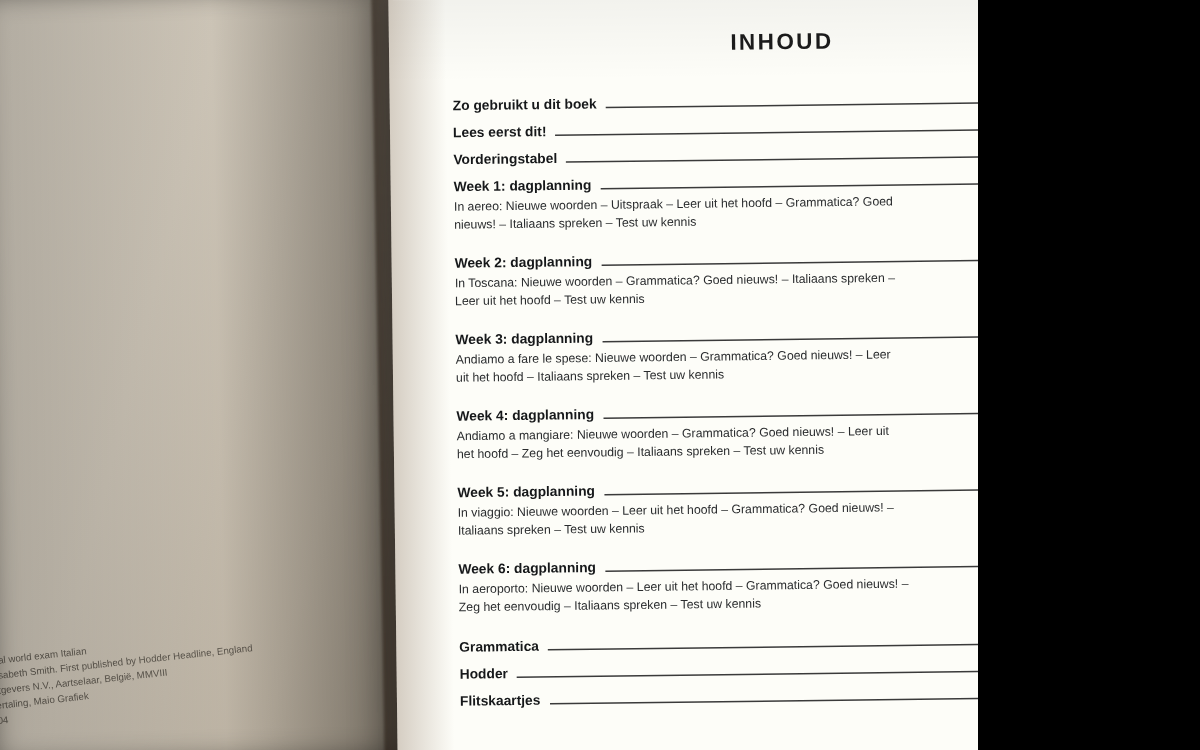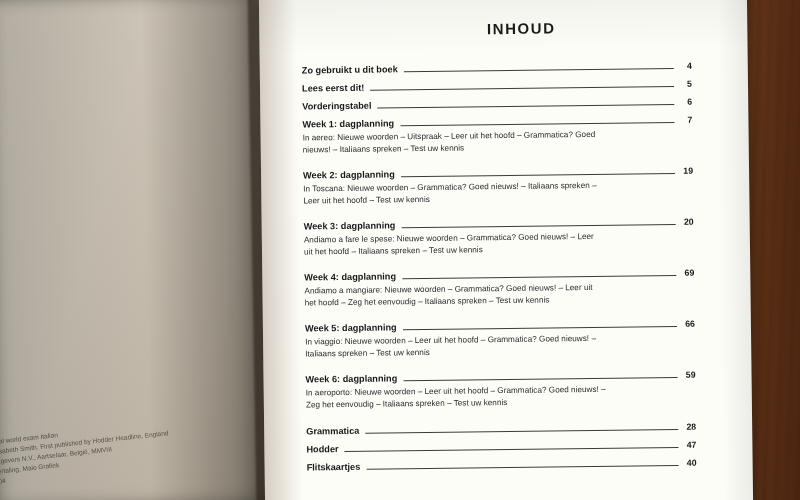--- a/index.html
+++ b/index.html
@@ -2,21 +2,21 @@
 <html><head>
 <meta charset="utf-8">
 <style>
   html, body {
     margin: 0;
     padding: 0;
     background: #000;
   }
   #shot {
     position: relative;
-    width: 800px;
+    width: 652px;
     height: 500px;
     overflow: hidden;
     font-family: "Liberation Sans", sans-serif;
     background: #5eead4;
   }
   
   .desk {
     position: absolute;
     inset: 0;
     background:

